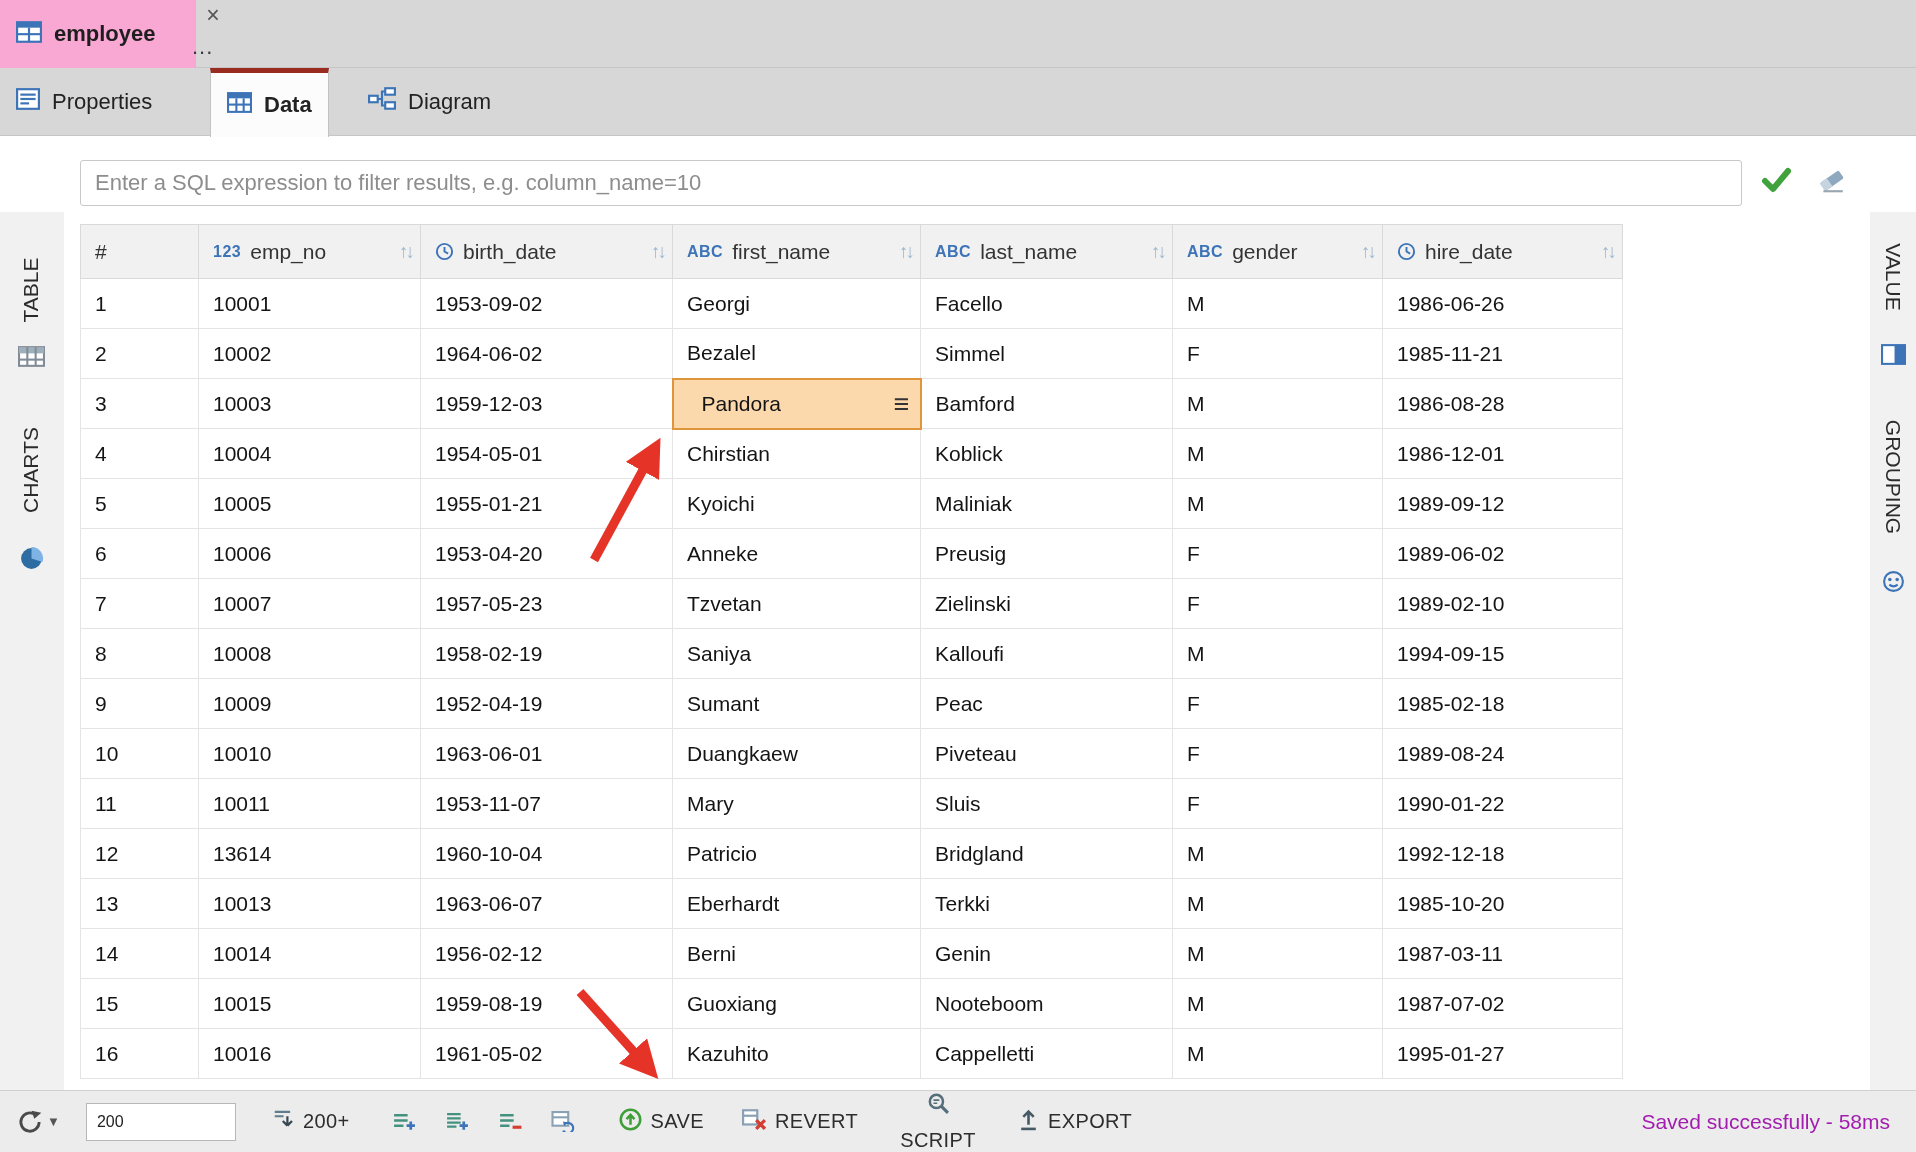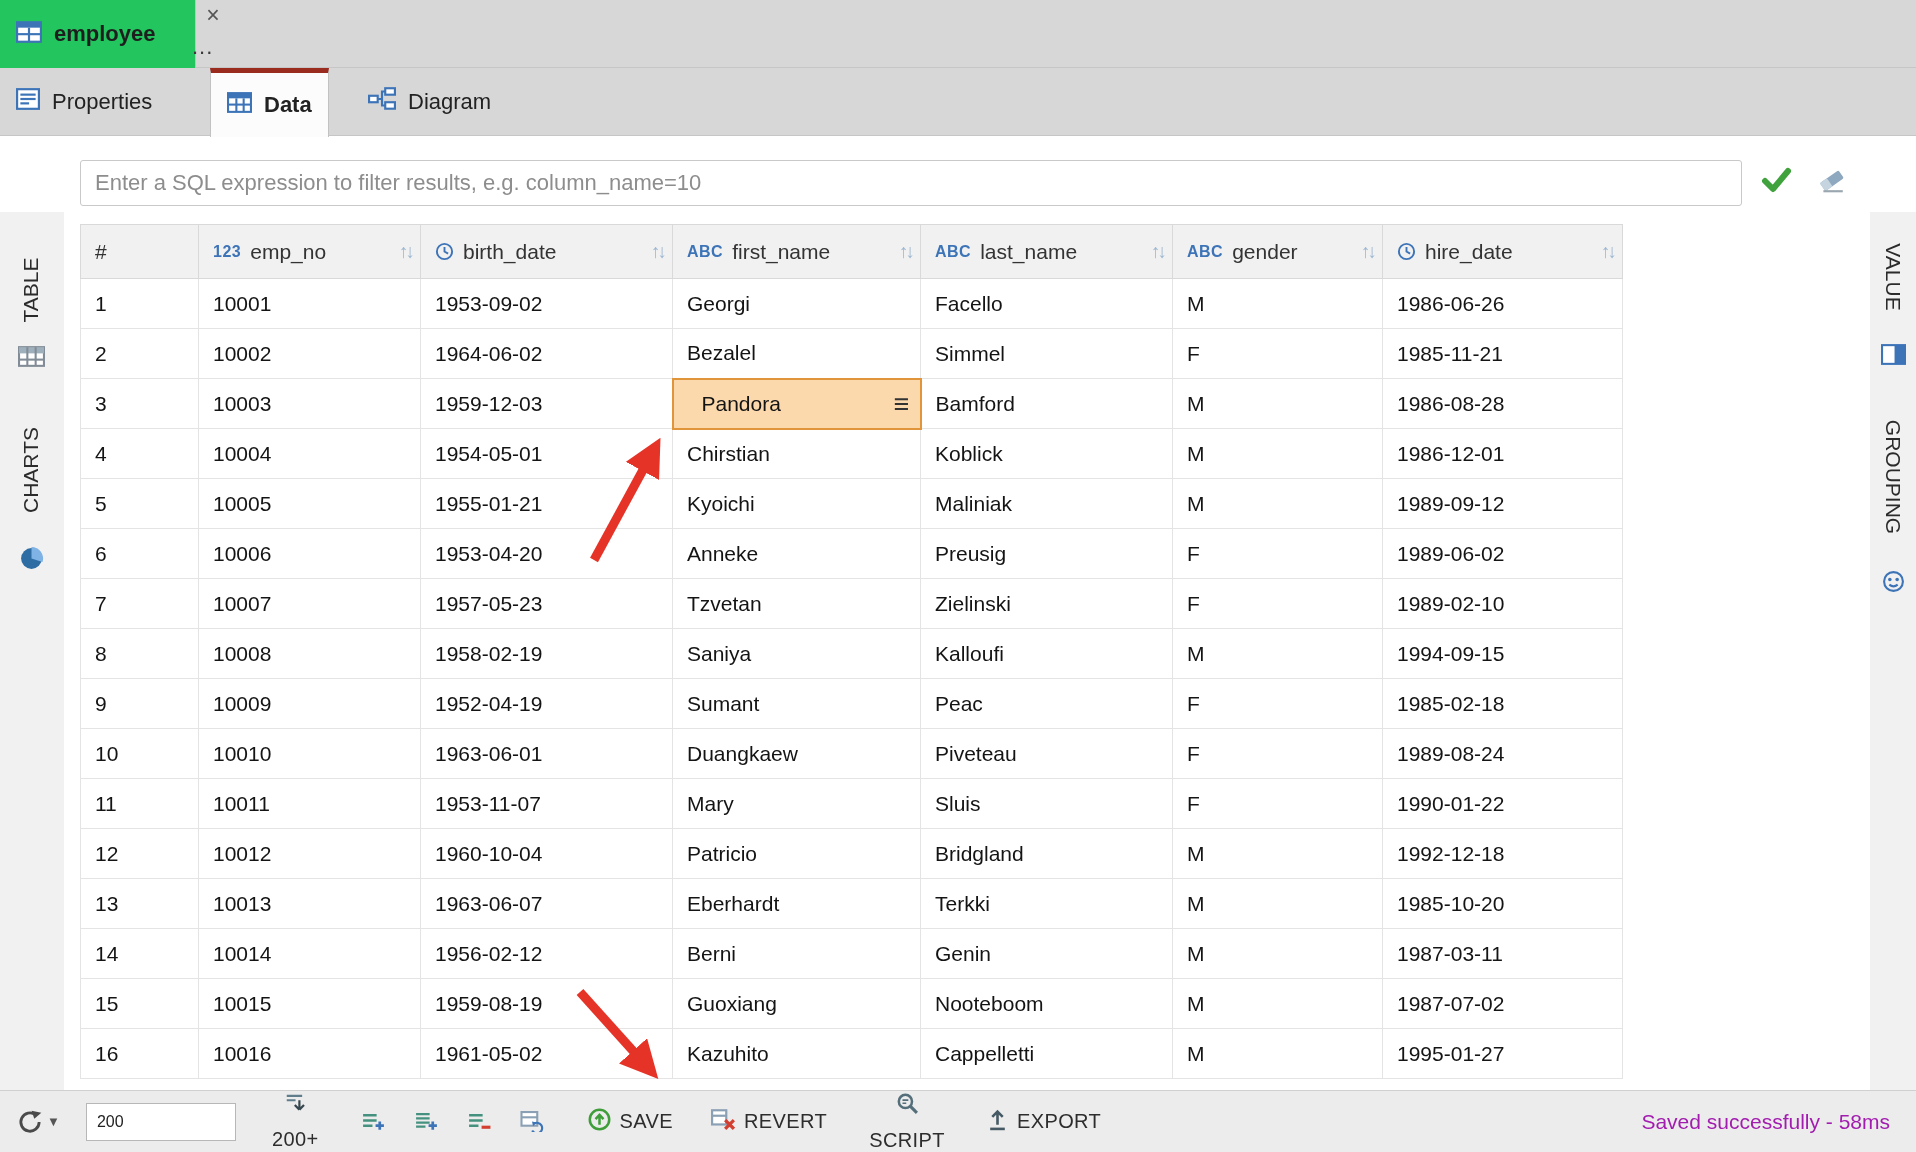--- a/index.html
+++ b/index.html
@@ -1,21 +1,21 @@
 <!DOCTYPE html>
 <html><head>
 <meta charset="utf-8">
 <style>
   * { margin:0; padding:0; box-sizing:border-box; }
   body { background:#888; font-family:"Liberation Sans", sans-serif; }
   .app { position:relative; width:1916px; height:1152px; background:#ffffff; overflow:hidden; }
 
   
   .editor-strip { position:absolute; left:0; top:0; width:100%; height:68px; background:#d7d7d7; border-bottom:1px solid #c6c6c6; }
-  .editor-tab { position:absolute; left:0; top:0; width:196px; height:68px; background:#22c55e; display:flex; align-items:center; gap:12px; padding-left:16px; border-right:1px solid #c2c2c2; }
+  .editor-tab { position:absolute; left:0; top:0; width:196px; height:68px; background:#f9a8d4; display:flex; align-items:center; gap:12px; padding-left:16px; border-right:1px solid #c2c2c2; }
   .editor-tab-label { font-size:22px; font-weight:bold; color:#1e1e1e; }
   .tab-close { position:absolute; left:198px; top:2px; width:30px; font-size:23px; color:#555; text-align:center; cursor:default; }
   .tab-overflow { position:absolute; left:192px; top:34px; font-size:22px; color:#3a3a3a; letter-spacing:1px; }
 
   
   .view-strip { position:absolute; left:0; top:68px; width:100%; height:68px; background:#d7d7d7; border-bottom:1px solid #c6c6c6; }
   .view-tab { position:absolute; top:0; height:68px; display:flex; align-items:center; gap:12px; padding:0 16px; font-size:22px; color:#222; }
   .view-tab.active { background:#fcfcfc; border-top:5px solid #9a2b1f; border-left:1px solid #c2c2c2; border-right:1px solid #c2c2c2; font-weight:bold; height:69px; }
   #tab-properties { left:0; }
   #tab-data { left:210px; }
@@ -348,21 +348,21 @@
             <td>11</td>
             <td>10011</td>
             <td>1953-11-07</td>
             <td>Mary</td>
             <td>Sluis</td>
             <td>F</td>
             <td>1990-01-22</td>
           </tr>
           <tr>
             <td>12</td>
-            <td>10012</td>
+            <td>13614</td>
             <td>1960-10-04</td>
             <td>Patricio</td>
             <td>Bridgland</td>
             <td>M</td>
             <td>1992-12-18</td>
           </tr>
           <tr>
             <td>13</td>
             <td>10013</td>
             <td>1963-06-07</td>
@@ -404,21 +404,21 @@
 
   <div class="statusbar">
     <span class="sb-icon-btn">
       <svg width="28" height="28" viewBox="0 0 26 26">
           <path d="M21.5 13 a8.5 8.5 0 1 1 -3.2-6.6" fill="none" stroke="#4a4a4a" stroke-width="2.6"></path>
           <polygon points="14.5,2.5 23.5,4.5 17,10" fill="#4a4a4a"></polygon>
         </svg>
       <span class="sb-chevron">▼</span>
     </span>
     <input class="fetch-input" type="text" value="200" style="">
-    <span class="sb-btn" style="margin-left:36px;flex-direction:column;">
+    <span class="sb-btn" style="margin-left:36px;">
       <span>
         <svg width="22" height="22" viewBox="0 0 20 20">
             <path d="M2.5 3.5 h14 M2.5 7.5 h8" stroke="#607d8b" stroke-width="2" fill="none"></path>
             <path d="M14 7.5 v8.5 M14 16 l-4.2-4.2 M14 16 l4.2-4.2" stroke="#37474f" stroke-width="2" fill="none"></path>
           </svg>
       </span>
       <span>200+</span>
     </span>
     <span class="sb-icon-btn" style="margin-left:42px;">
       <svg width="25" height="21" viewBox="0 0 24 20">

